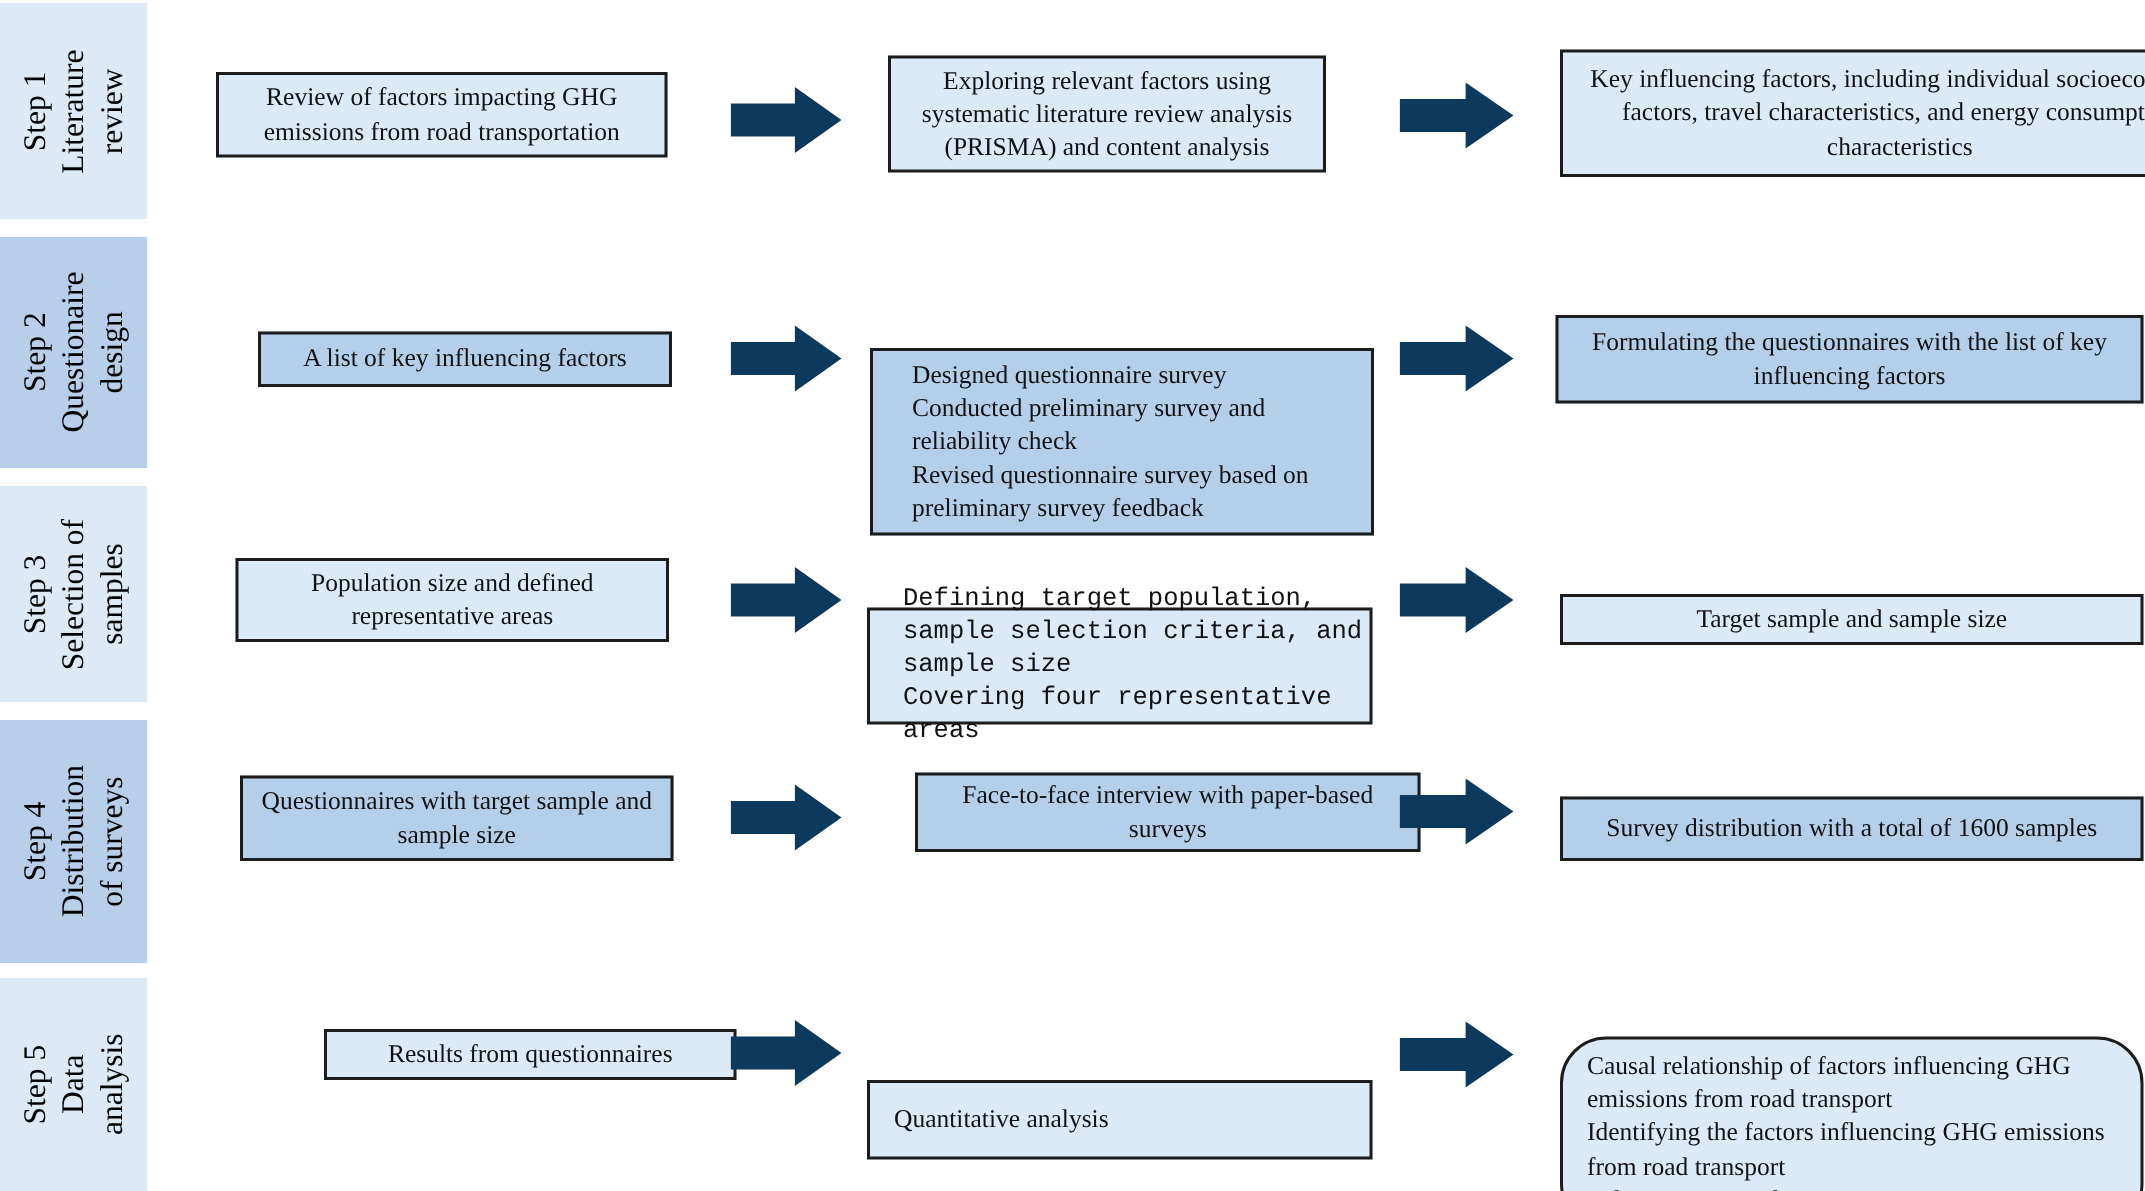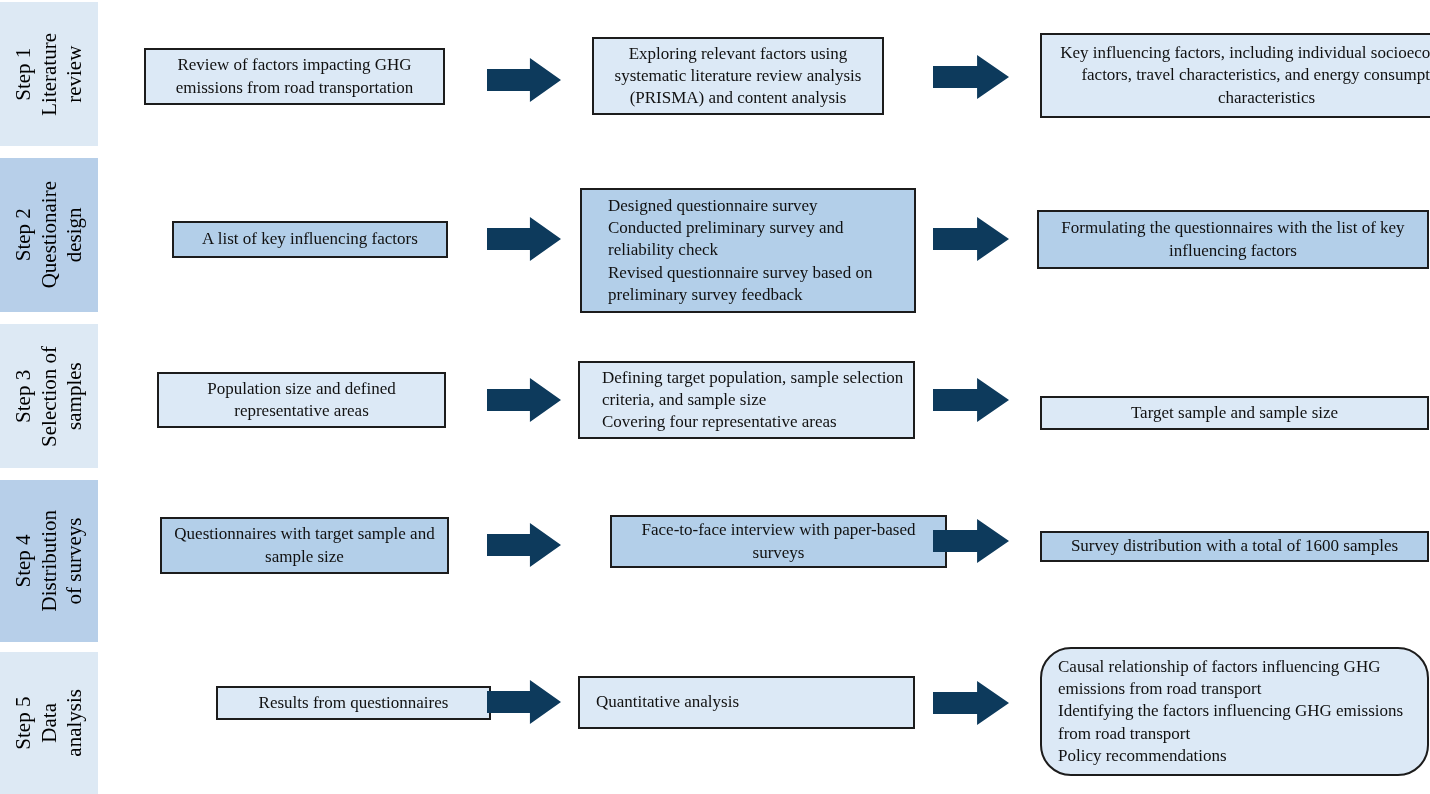--- a/index.html
+++ b/index.html
@@ -54,20 +54,21 @@
     align-items: center;
     justify-content: center;
     text-align: center;
     padding: 2px 4px;
   }
   .box.light  { background: var(--box-light); }
   .box.medium { background: var(--box-medium); }
   .box.left-align {
     justify-content: flex-start;
     text-align: left;
+    margin-top: 44px;
   }
   .box .stack { width: 100%; }
   
   .arrow {
     position: absolute;
     background: var(--arrow);
     clip-path: polygon(0% 25%, 58% 25%, 58% 0%, 100% 50%, 58% 100%, 58% 75%, 0% 75%);
   }
 </style>
 </head>
@@ -124,34 +125,34 @@
       <div>Designed questionnaire survey</div>
       <div>Conducted preliminary survey and reliability check</div>
       <div>Revised questionnaire survey based on preliminary survey feedback</div>
     </div>
   </div>
   <div class="arrow" style="left:933px; top:217px; width:76px; height:44px;"></div>
   <div class="box medium" style="left:1037px; top:210px; width:392px; height:59px;">Formulating the questionnaires with the list of key influencing factors</div>
 
   <div class="box light" style="left:157px; top:372px; width:289px; height:56px;">Population size and defined representative areas</div>
   <div class="arrow" style="left:487px; top:378px; width:74px; height:44px;"></div>
-  <div class="box light left-align" style="left:578px; top:361px; width:337px; height:78px; padding-left:22px;">
+  <div class="box light left-align" style="left:578px; top:361px; width:337px; height:78px; padding-left:22px;font-family:Liberation Mono, monospace;">
     <div class="stack">
       <div>Defining target population, sample selection criteria, and sample size</div>
       <div>Covering four representative areas</div>
     </div>
   </div>
   <div class="arrow" style="left:933px; top:378px; width:76px; height:44px;"></div>
   <div class="box light" style="left:1040px; top:396px; width:389px; height:34px;">Target sample and sample size</div>
 
   <div class="box medium" style="left:160px; top:517px; width:289px; height:57px;">Questionnaires with target sample and sample size</div>
   <div class="arrow" style="left:487px; top:523px; width:74px; height:44px;"></div>
   <div class="box medium" style="left:578px; top:515px; width:337px; height:53px;margin-left:32px;">Face-to-face interview with paper-based surveys</div>
   <div class="arrow" style="left:933px; top:519px; width:76px; height:44px;"></div>
-  <div class="box medium" style="left:1040px; top:531px; width:389px; height:31px;">Survey distribution with a total of 1600 samples</div>
+  <div class="box medium" style="left:1040px; top:531px; width:389px; height:43px;">Survey distribution with a total of 1600 samples</div>
 
   <div class="box light" style="left:172px; top:686px; width:275px; height:34px;margin-left:44px;">Results from questionnaires</div>
   <div class="arrow" style="left:487px; top:680px; width:74px; height:44px;"></div>
   <div class="box light left-align" style="left:578px; top:676px; width:337px; height:53px; padding-left:16px;">Quantitative analysis</div>
   <div class="arrow" style="left:933px; top:681px; width:76px; height:44px;"></div>
   <div class="box light left-align" style="left:1040px; top:647px; width:389px; height:129px; padding-left:16px;border-radius:31px;">
     <div class="stack">
       <div>Causal relationship of factors influencing GHG emissions from road transport</div>
       <div>Identifying the factors influencing GHG emissions from road transport</div>
       <div>Policy recommendations</div>

